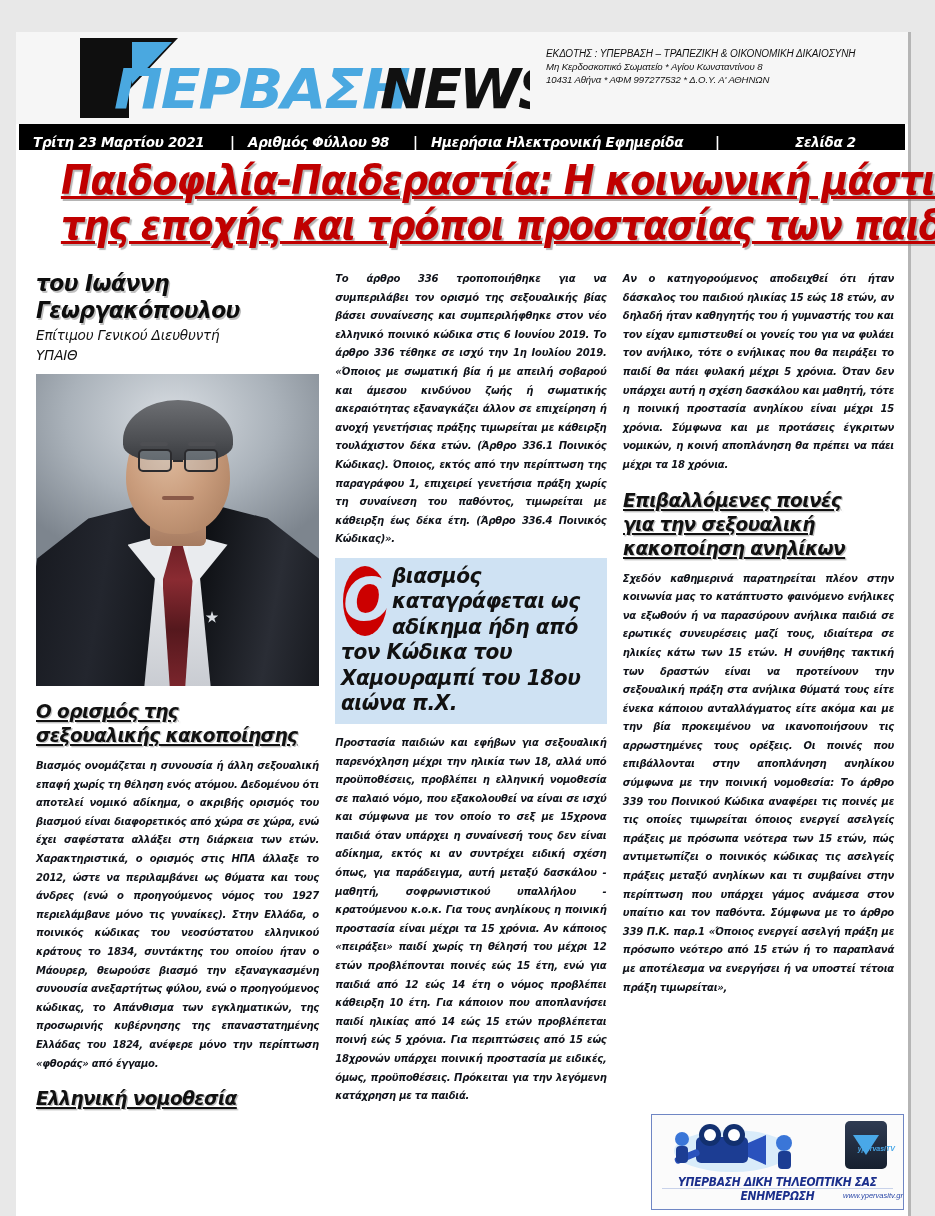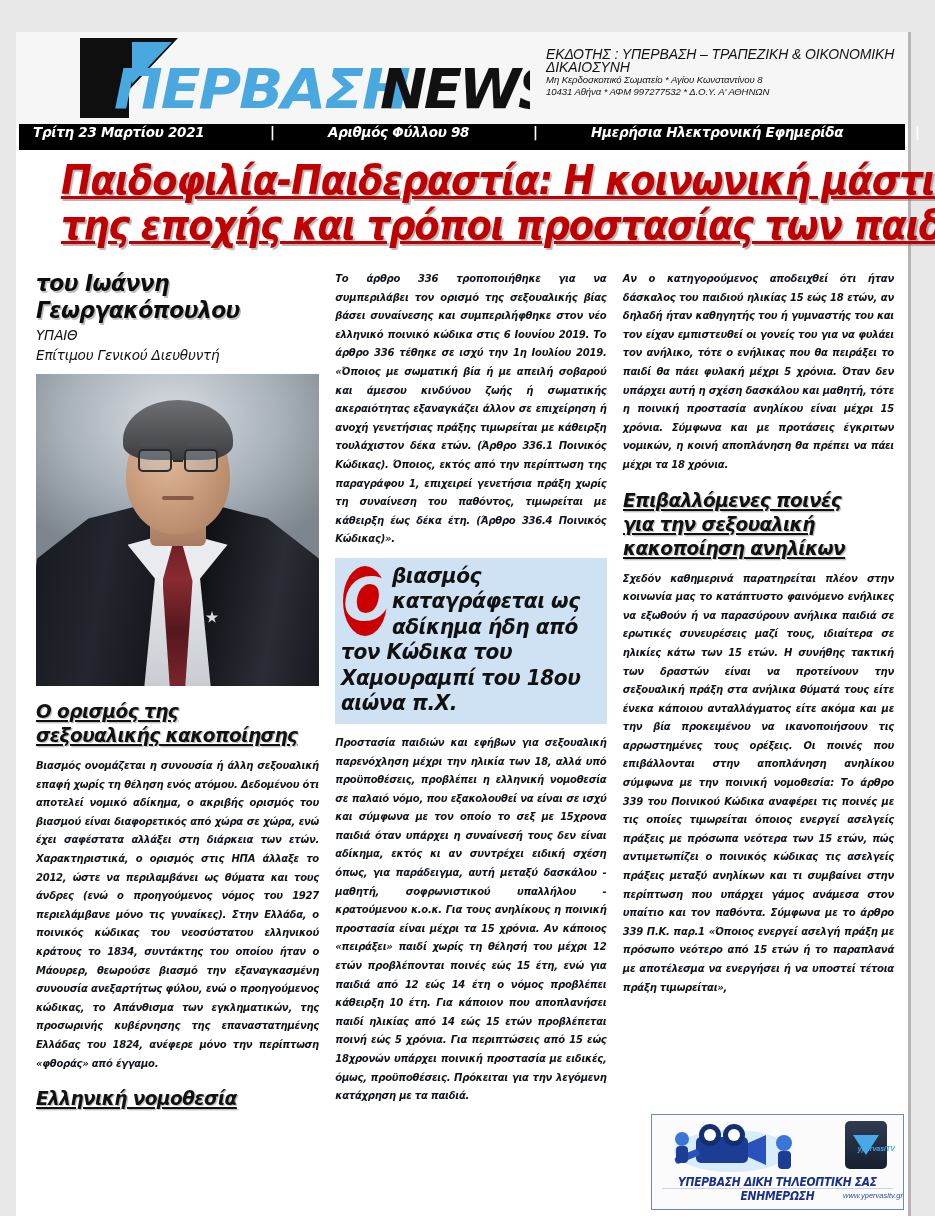--- a/index.html
+++ b/index.html
@@ -39,31 +39,30 @@
   .pubinfo {
     position: absolute;
     left: 530px; top: 16px;
     width: 360px;
     font-family: "Liberation Sans", sans-serif;
     font-size: 9.6px;
     line-height: 12.8px;
     color: #111;
     letter-spacing: -0.1px;
   }
-  .pubinfo div:first-child { font-size: 14px; }
+  .pubinfo div:first-child { font-size: 10px; }
 
   
   .datebar {
     position: relative;
     height: 26px;
     background: #000;
     margin: 0 3px 0 3px;
     display: flex;
-    align-items: flex-start;
-    gap: 40px;
+    align-items: flex-end;
   }
   .datebar span {
     color: #fff;
     font-family: "DejaVu Sans", sans-serif;
     font-weight: bold;
     font-size: 14.5px;
     letter-spacing: -0.3px;
     white-space: nowrap;
     transform: scaleX(0.93);
     transform-origin: left center;
@@ -349,22 +348,22 @@
     <div class="headline">
       <div>Παιδοφιλία-Παιδεραστία: Η κοινωνική μάστιγα</div>
       <div>της εποχής και τρόποι προστασίας των παιδιών</div>
     </div>
 
     <div class="cols">
 
       <div class="col">
         <div class="byline-name">του Ιωάννη</div>
         <div class="byline-name">Γεωργακόπουλου</div>
+        <div class="byline-role">Επίτιμου Γενικού Διευθυντή</div>
         <div class="byline-role">ΥΠΑΙΘ</div>
-        <div class="byline-role">Επίτιμου Γενικού Διευθυντή</div>
 
         <div class="photo">
           <div class="bg"></div>
           <div class="ph-jacket"></div>
           <div class="ph-shirt"></div>
           <div class="ph-collar-l"></div>
           <div class="ph-collar-r"></div>
           <div class="ph-tie"></div>
           <div class="ph-neck"></div>
           <div class="ph-head"></div>

